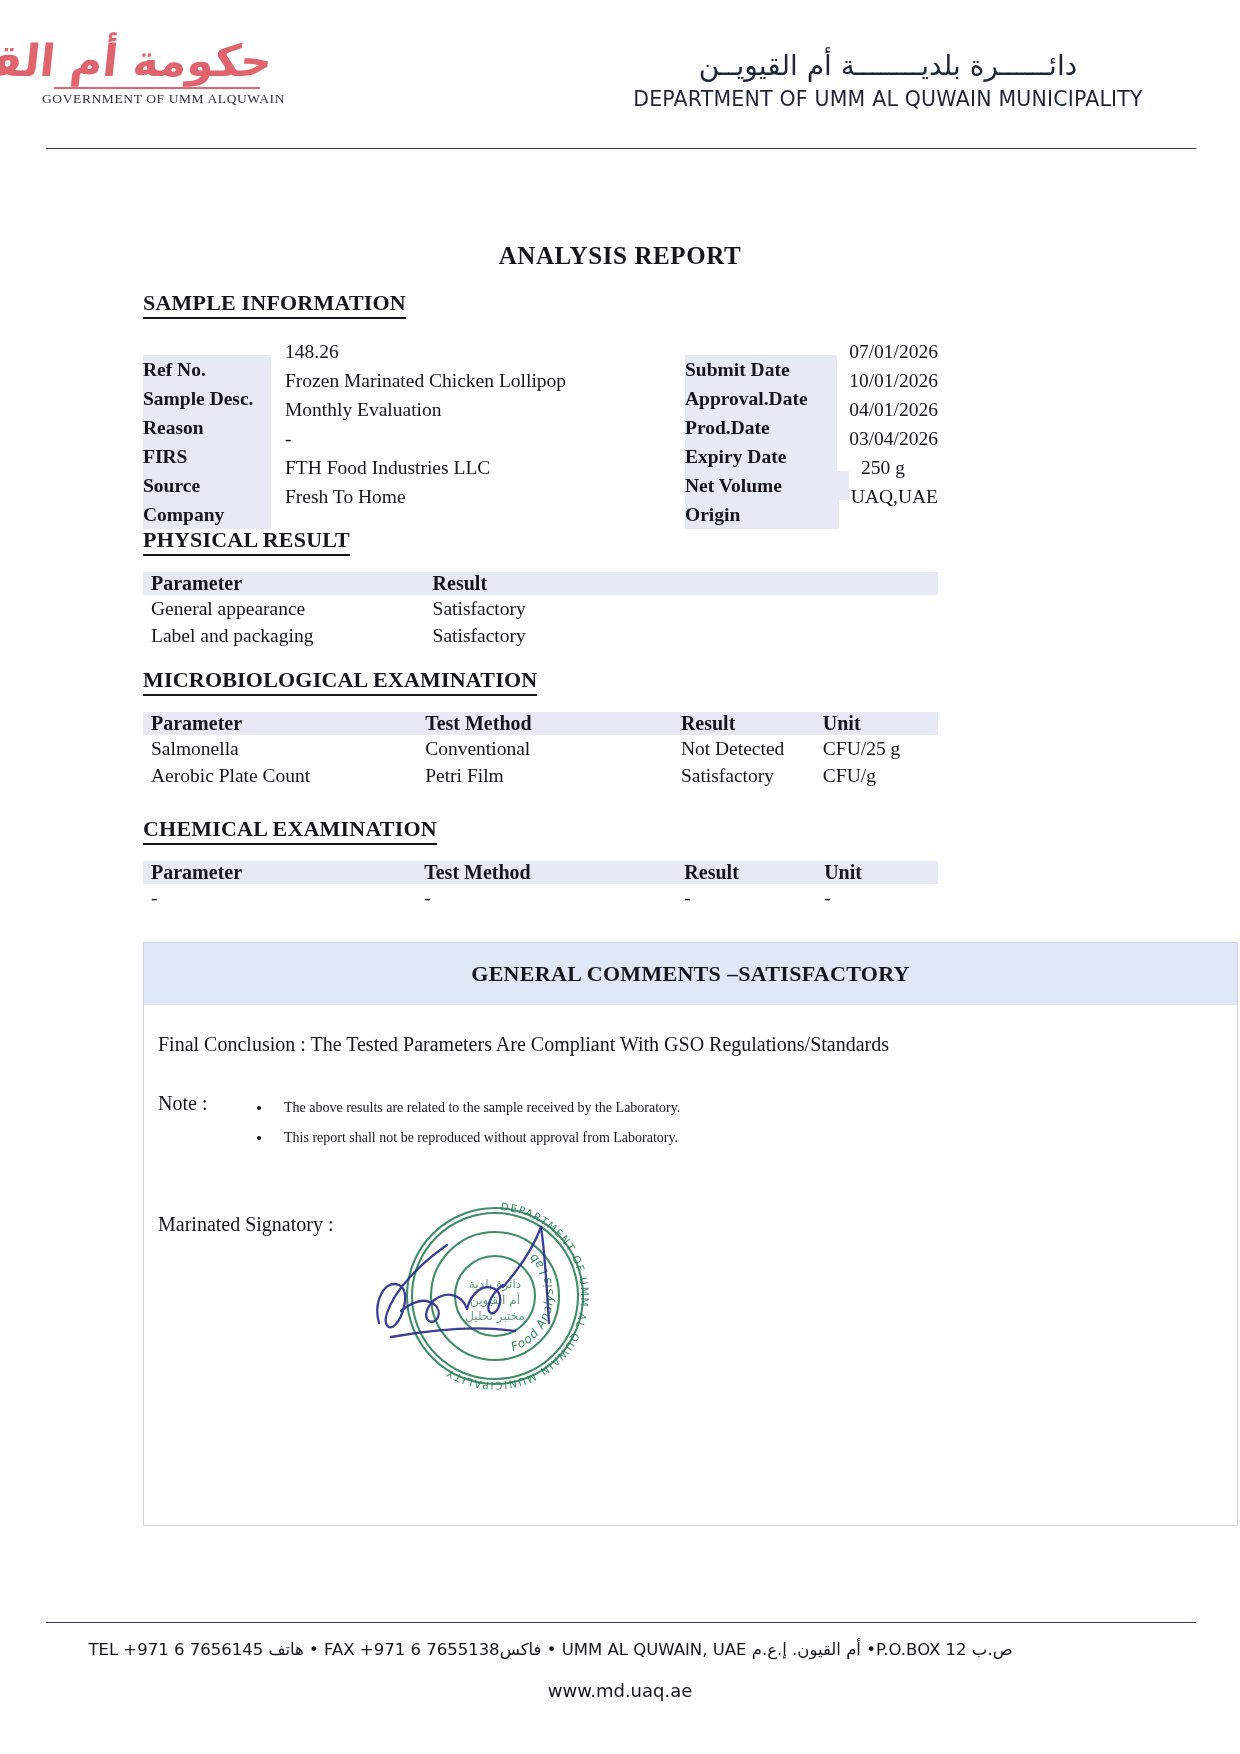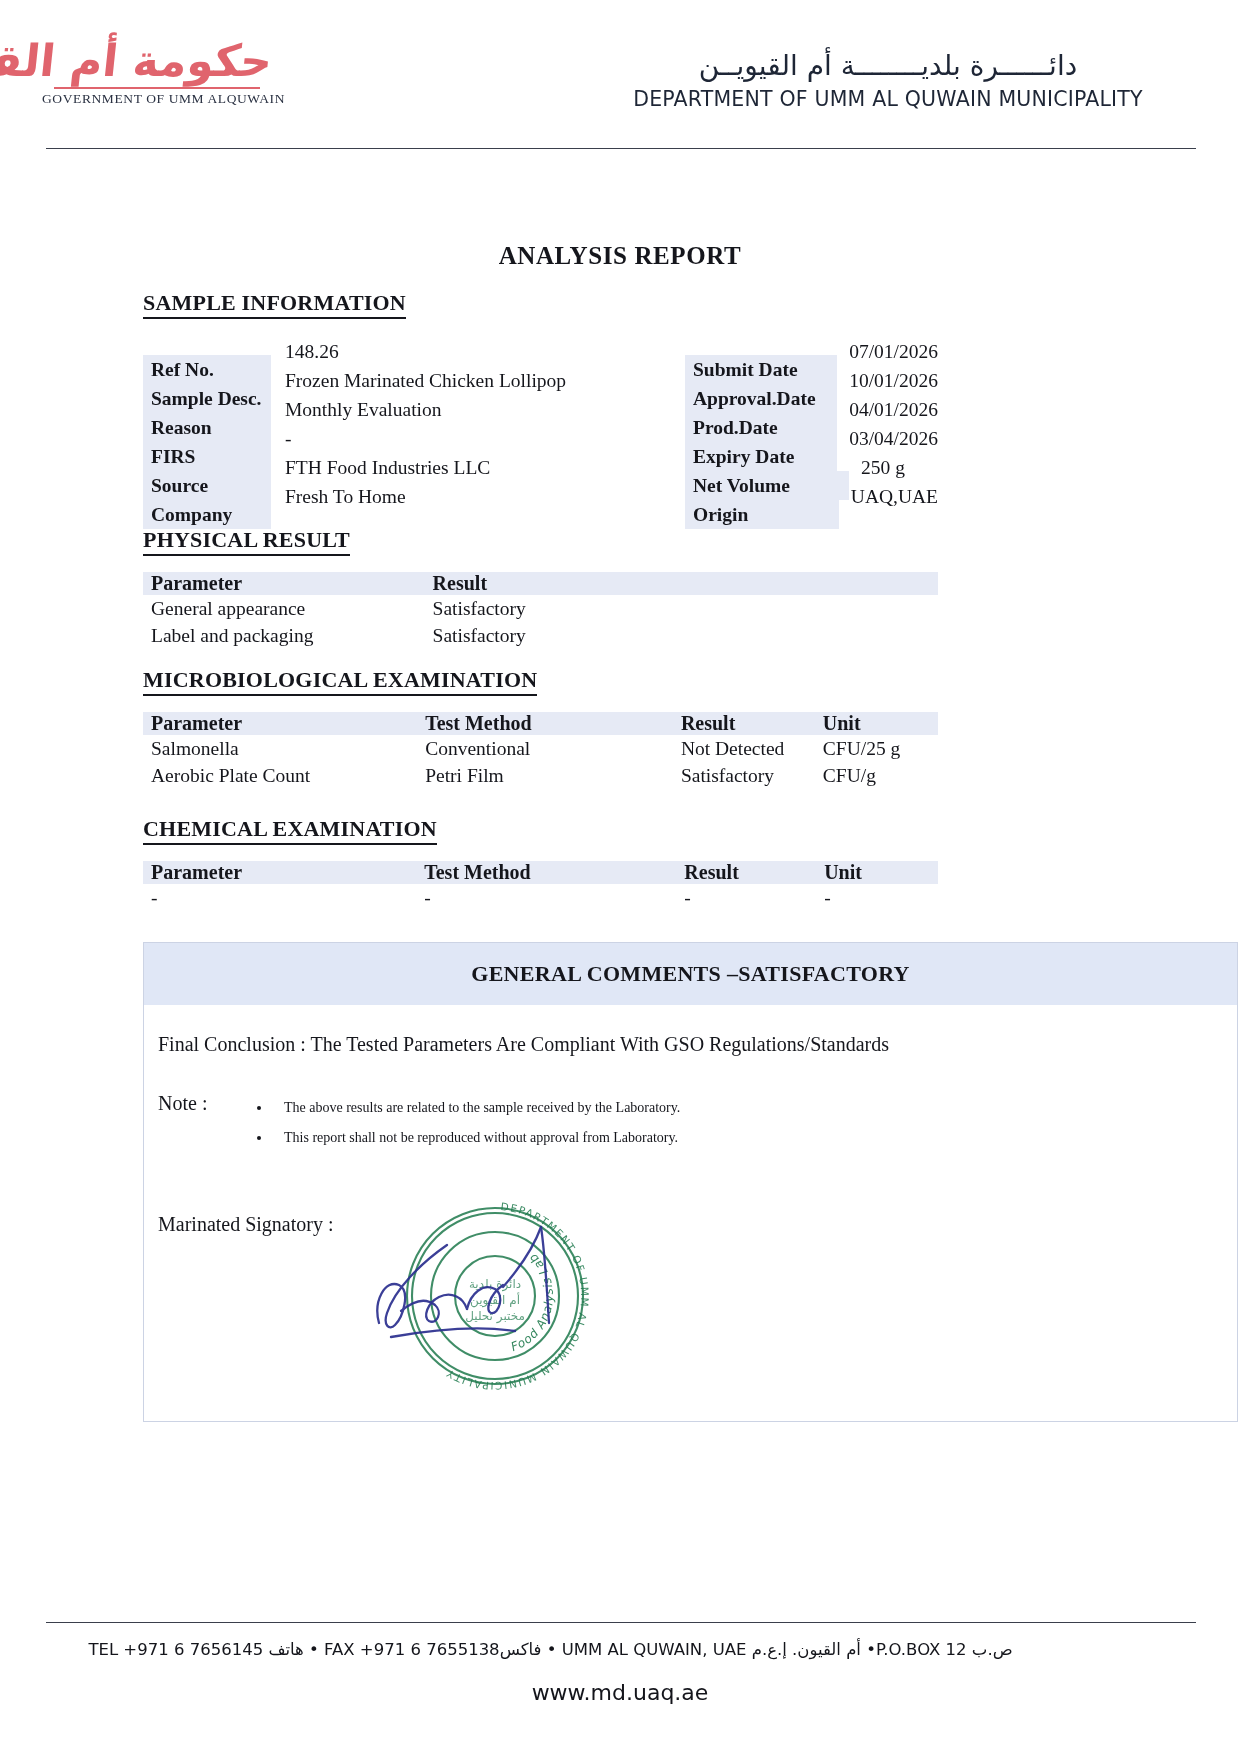--- a/index.html
+++ b/index.html
@@ -110,21 +110,21 @@
   
   .info-wrap { position: absolute; left: 143px; top: 337px; width: 795px; }
   .info-col { position: absolute; top: 0; }
   .info-col.left { left: 0; width: 530px; }
   .info-col.right { left: 542px; width: 253px; }
   .info-row { display: flex; height: 29px; align-items: center; }
   .info-key {
     background: #e6eaf5;
     font-weight: bold;
     font-size: 19.5px;
-    padding-left: 8px;
+    padding-left: 0;
     height: 29px;
     line-height: 29px;
     box-sizing: border-box;
     white-space: nowrap;
     margin-top: 36px;
   }
   .info-col.left .info-key { width: 128px; }
   .info-col.right .info-key { width: 164px; }
   .info-val {
     font-size: 19.5px;
@@ -151,21 +151,21 @@
     vertical-align: middle;
     padding: 0 0 0 8px;
     white-space: nowrap;
   }
 
   
   .comments-box {
     position: absolute;
     left: 143px; top: 942px;
     width: 1095px;
-    height: 480px;
+    height: 584px;
     border: 1px solid #ccd3e4;
     box-sizing: border-box;
   }
   .comments-title {
     height: 62px;
     background: #e0e7f6;
     display: flex;
     align-items: center;
     justify-content: center;
     font-size: 22px;
@@ -233,21 +233,21 @@
     font-size: 16.5px;
     color: #14151b;
     white-space: nowrap;
   }
   .footer-web {
     position: absolute;
     left: 0; top: 1680px;
     width: 1240px;
     text-align: center;
     font-family: "DejaVu Sans", sans-serif;
-    font-size: 22px;
+    font-size: 18px;
     color: #14151b;
   }
 </style>
 </head>
 <body>
 
 <div class="page">
 
   <div class="header">
     <div class="logo-block">

